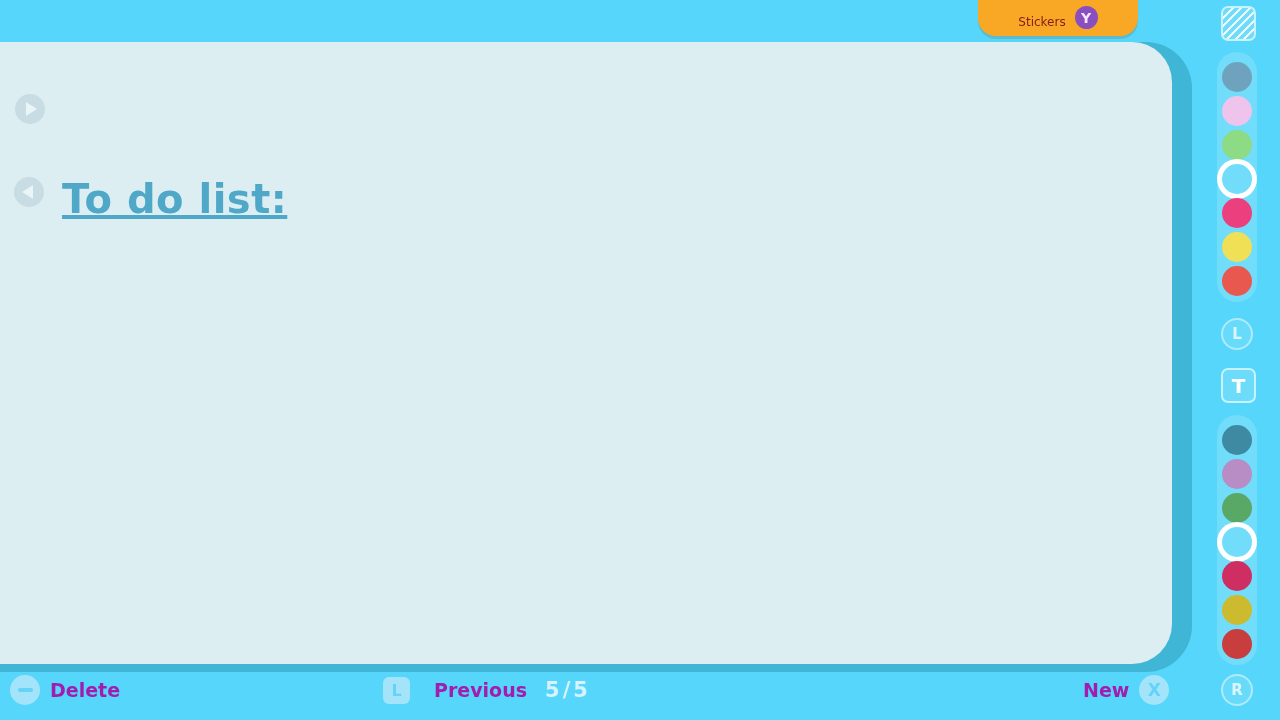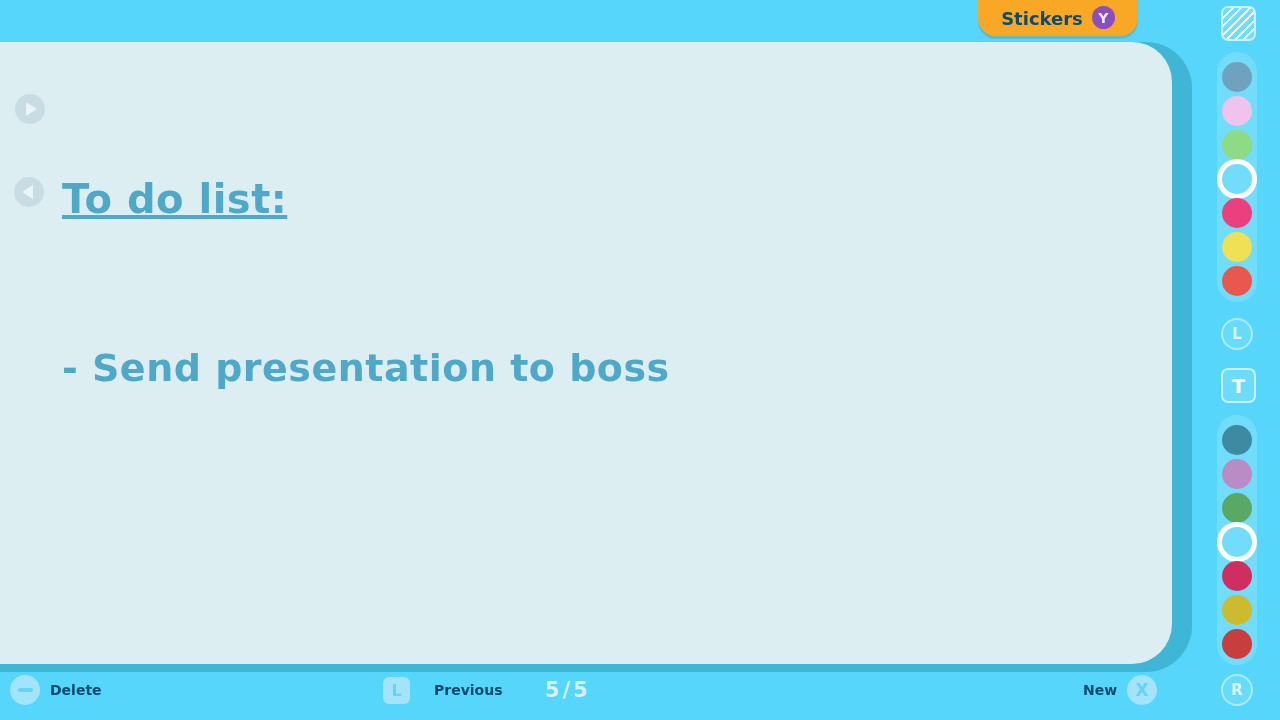--- a/index.html
+++ b/index.html
@@ -87,24 +87,24 @@
     background: #f9a825;
     border-radius: 18px;
     box-shadow: 0 3px 0 rgba(120,70,0,0.18);
     display: flex;
     align-items: flex-end;
     justify-content: center;
     padding-bottom: 7px;
     box-sizing: border-box;
   }
   #stickers-btn .lbl {
-    color: #0c4a6e;
-    font-family: "DejaVu Sans", sans-serif;
-    font-weight: bold;
-    font-size: 18px;
+    color: #7f1d1d;
+    font-family: "DejaVu Sans", sans-serif;
+    font-weight: normal;
+    font-size: 12px;
     margin-right: 9px;
   }
   .btn-badge {
     width: 23px; height: 23px;
     border-radius: 50%;
     background: #8a4fbf;
     color: #f6e7ff;
     font-family: "DejaVu Sans", sans-serif;
     font-weight: bold;
     font-size: 14px;
@@ -198,24 +198,24 @@
     width: 1280px; height: 56px;
   }
   .bb-item {
     position: absolute;
     display: flex;
     align-items: center;
     height: 32px;
     top: 10px;
   }
   .bb-label {
-    color: #0c4a6e;
-    font-family: "DejaVu Sans", sans-serif;
-    font-weight: bold;
-    font-size: 14px;
+    color: #a21caf;
+    font-family: "DejaVu Sans", sans-serif;
+    font-weight: bold;
+    font-size: 19px;
   }
   .round-btn {
     width: 30px; height: 30px;
     border-radius: 50%;
     background: #a4e4fb;
     display: flex; align-items: center; justify-content: center;
     color: #63d3f8;
     font-family: "DejaVu Sans", sans-serif;
     font-weight: bold;
     font-size: 17px;
@@ -258,21 +258,20 @@
 
   <div class="nav-circle" id="nav-down">
     <div class="tri tri-right"></div>
   </div>
   <div class="nav-circle" id="nav-left">
     <div class="tri tri-left"></div>
   </div>
 
   <div class="note-text">
     <span class="note-title">To do list:</span>
-    <span class="note-line">- Send presentation to boss</span>
     
   </div>
 
   <div id="stickers-btn">
     <span class="lbl">Stickers</span>
     <span class="btn-badge">Y</span>
   </div>
 
   <div id="sidebar">
 

